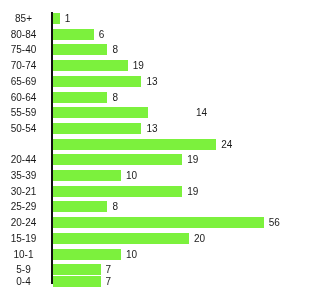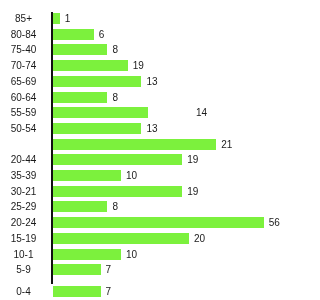--- a/index.html
+++ b/index.html
@@ -108,21 +108,21 @@
         <div class="bar" style="width: 95.2px; background: rgb(124, 241, 61);"></div>
         <div class="val-label" style="left: 154px; margin-left: 42px;">14</div>
       </div>
       <div class="row" style="top: 121.9px;">
         <div class="cat-label">50-54</div>
         <div class="bar" style="width: 88.4px; background: rgb(124, 241, 61);"></div>
         <div class="val-label" style="left: 146.4px;">13</div>
       </div>
       <div class="row" style="top: 137.6px;">
         <div class="bar" style="width: 163.2px; background: rgb(124, 241, 61);"></div>
-        <div class="val-label" style="left: 221.2px;">21</div>
+        <div class="val-label" style="left: 221.2px;">24</div>
       </div>
       <div class="row" style="top: 153.3px;">
         <div class="cat-label">20-44</div>
         <div class="bar" style="width: 129.2px; background: rgb(124, 241, 61);"></div>
         <div class="val-label" style="left: 187.2px;">19</div>
       </div>
       <div class="row" style="top: 169px;">
         <div class="cat-label">35-39</div>
         <div class="bar" style="width: 68px; background: rgb(124, 241, 61);"></div>
         <div class="val-label" style="left: 126px;">10</div>
@@ -150,19 +150,19 @@
       <div class="row" style="top: 247.5px;">
         <div class="cat-label">10-1</div>
         <div class="bar" style="width: 68px; background: rgb(124, 241, 61);"></div>
         <div class="val-label" style="left: 126px;">10</div>
       </div>
       <div class="row" style="top: 263.2px;">
         <div class="cat-label">5-9</div>
         <div class="bar" style="width: 47.6px; background: rgb(124, 241, 61);"></div>
         <div class="val-label" style="left: 105.6px;">7</div>
       </div>
-      <div class="row" style="top: 285px; padding-left: 8px;">
+      <div class="row" style="top: 275px; padding-left: 8px;">
         <div class="cat-label">0-4</div>
         <div class="bar" style="width: 47.6px; background: rgb(124, 241, 61);"></div>
         <div class="val-label" style="left: 105.6px;">7</div>
       </div>
     </div>
 </div>
 
 </body></html>

